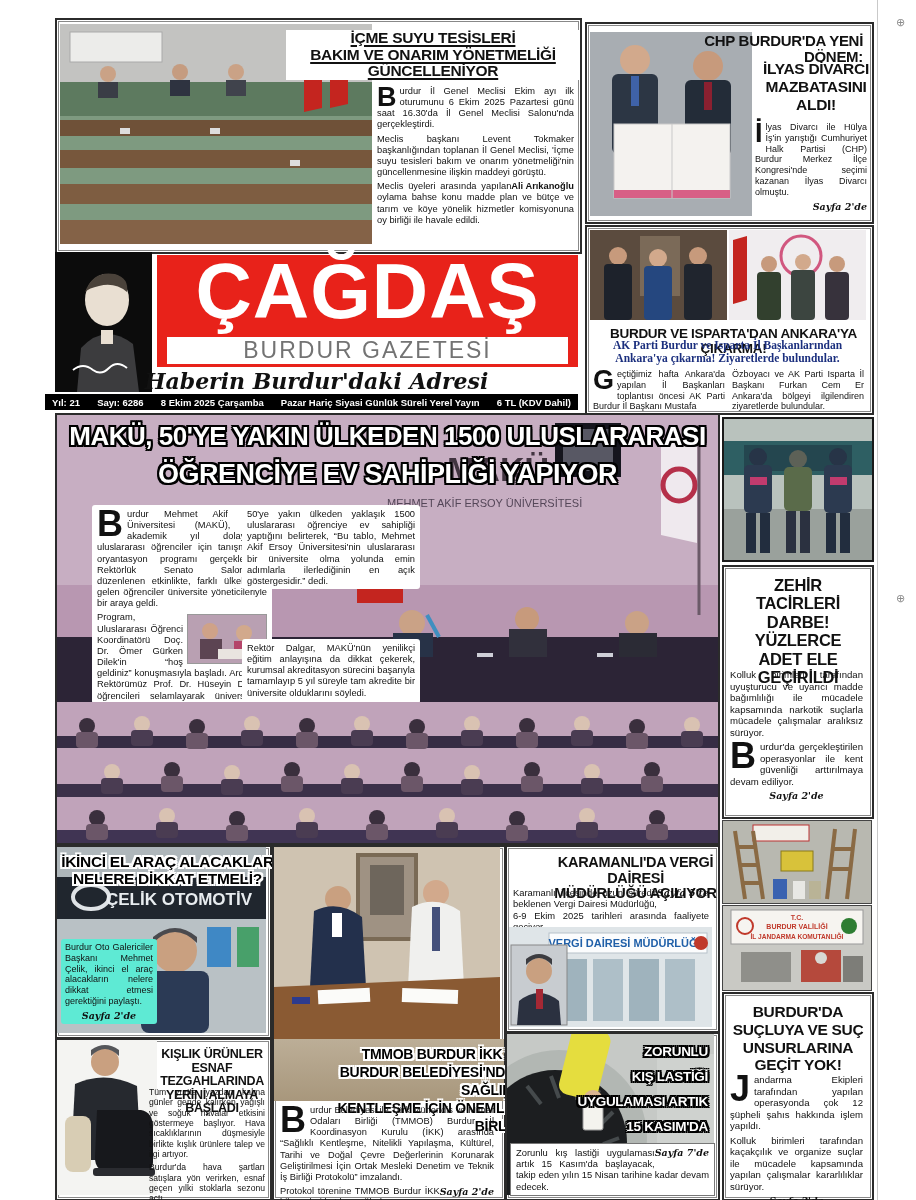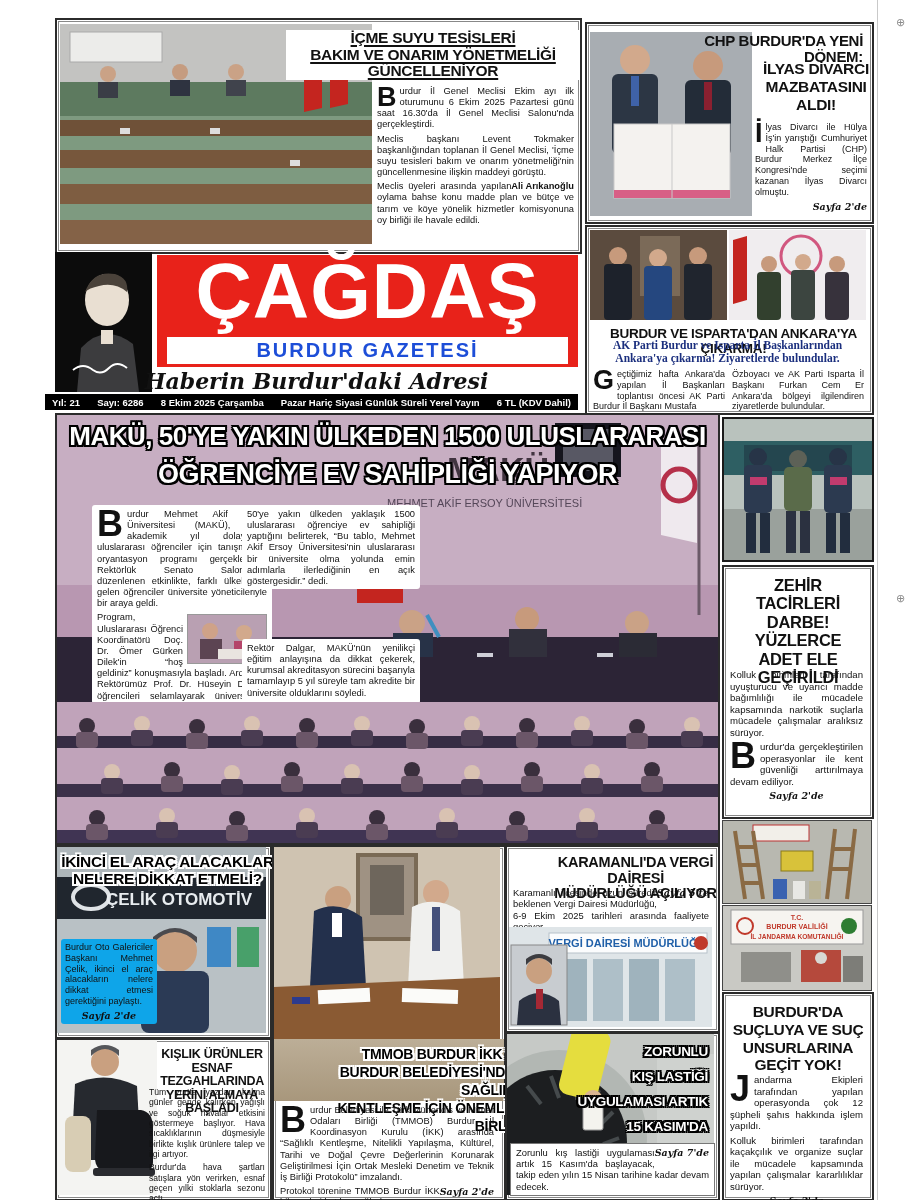--- a/index.html
+++ b/index.html
@@ -18,21 +18,21 @@
   .abs{position:absolute;}
   svg{display:block;}
   .edge{position:absolute;top:0;bottom:0;left:877px;width:1px;background:#c9c9c9;}
   .regmark{position:absolute;color:#8b8b8b;font-size:11px;}
   
   .mast-red{position:absolute;left:157px;top:255px;width:421px;height:112px;background:#e8221a;}
   .mast-title{position:absolute;left:0;right:0;top:-4px;text-align:center;color:#fff;font-weight:bold;
               font-size:78px;letter-spacing:1px;line-height:1.05;font-family:"Liberation Sans",sans-serif;}
   .mast-strip{position:absolute;left:10px;right:10px;bottom:3px;height:27px;background:#fff;
               display:flex;align-items:center;justify-content:center;}
-  .mast-sub{font-weight:bold;font-size:20px;letter-spacing:2px;color:#1d4ed8;}
+  .mast-sub{font-weight:normal;font-size:23px;letter-spacing:2px;color:#737373;}
   .tagline{position:absolute;left:55px;top:368px;width:523px;text-align:center;
            font-family:"DejaVu Serif",serif;font-style:italic;font-weight:bold;font-size:22px;}
   .infobar{position:absolute;left:45px;top:394px;width:533px;height:16px;background:#000;color:#fff;
            display:flex;align-items:center;justify-content:space-between;font-size:9.5px;font-weight:bold;padding:0 7px;box-sizing:border-box;}
   
   .maku-wrap{position:absolute;left:55px;top:413px;width:665px;height:432px;border:2px solid #2b2b2b;box-sizing:border-box;}
   .maku-h{position:absolute;left:0;right:0;text-align:center;font-weight:bold;letter-spacing:-.5px;}
   .whitecol{position:absolute;background:#fff;padding:4px 5px;box-sizing:border-box;border-radius:3px;}
   .inset-right{float:right;margin:2px 0 2px 4px;border:1px solid #999;}
 </style>
@@ -338,21 +338,21 @@
       <text x="122" y="58" text-anchor="middle" font-size="17" font-weight="bold" fill="#e8ecef" font-family="Liberation Sans,sans-serif">ÇELİK OTOMOTİV</text>
       <rect y="72" width="209" height="114" fill="#b9c1c5"></rect>
       <rect x="150" y="80" width="24" height="40" fill="#3f88c5"></rect>
         <rect x="180" y="80" width="22" height="40" fill="#48a06a"></rect>
       <circle cx="118" cy="104" r="22" fill="#c9a080"></circle>
       <path d="M96 96 Q118 74 140 96 L140 90 Q118 72 96 90Z" fill="#4a4a4e"></path>
       <rect x="84" y="124" width="68" height="62" rx="8" fill="#2b3a55"></rect>
     </svg>
     <h2 class="hl pre outline-w abs" style="left:0;top:3px;width:100%;text-align:center;font-size:15.5px;">İKİNCİ EL ARAÇ ALACAKLAR
 NELERE DİKKAT ETMELİ?</h2>
-    <div class="abs" style="left:4px;top:92px;width:88px;background:#0ea5e9;padding:3px 4px;border-radius:3px;">
+    <div class="abs" style="left:4px;top:92px;width:88px;background:#5eead4;padding:3px 4px;border-radius:3px;">
       <p class="p" style="font-size:9px;">Burdur Oto Galericiler Başkanı Mehmet Çelik, ikinci el araç alacakların nelere dikkat etmesi gerektiğini paylaştı.</p>
       <div class="ref" style="text-align:center;">Sayfa 2'de</div>
     </div>
   </section>
 
   <section class="box" style="left:55px;top:1038px;width:213px;height:159px;">
     <svg class="abs" style="left:0;top:0;" width="100" height="155" viewBox="0 0 100 155">
       <rect width="100" height="155" fill="#f4f4f2"></rect>
       <circle cx="48" cy="22" r="14" fill="#c9a080"></circle>
         <path d="M34 16 Q48 2 62 16 L62 10 Q48 0 34 10Z" fill="#55565a"></path>

